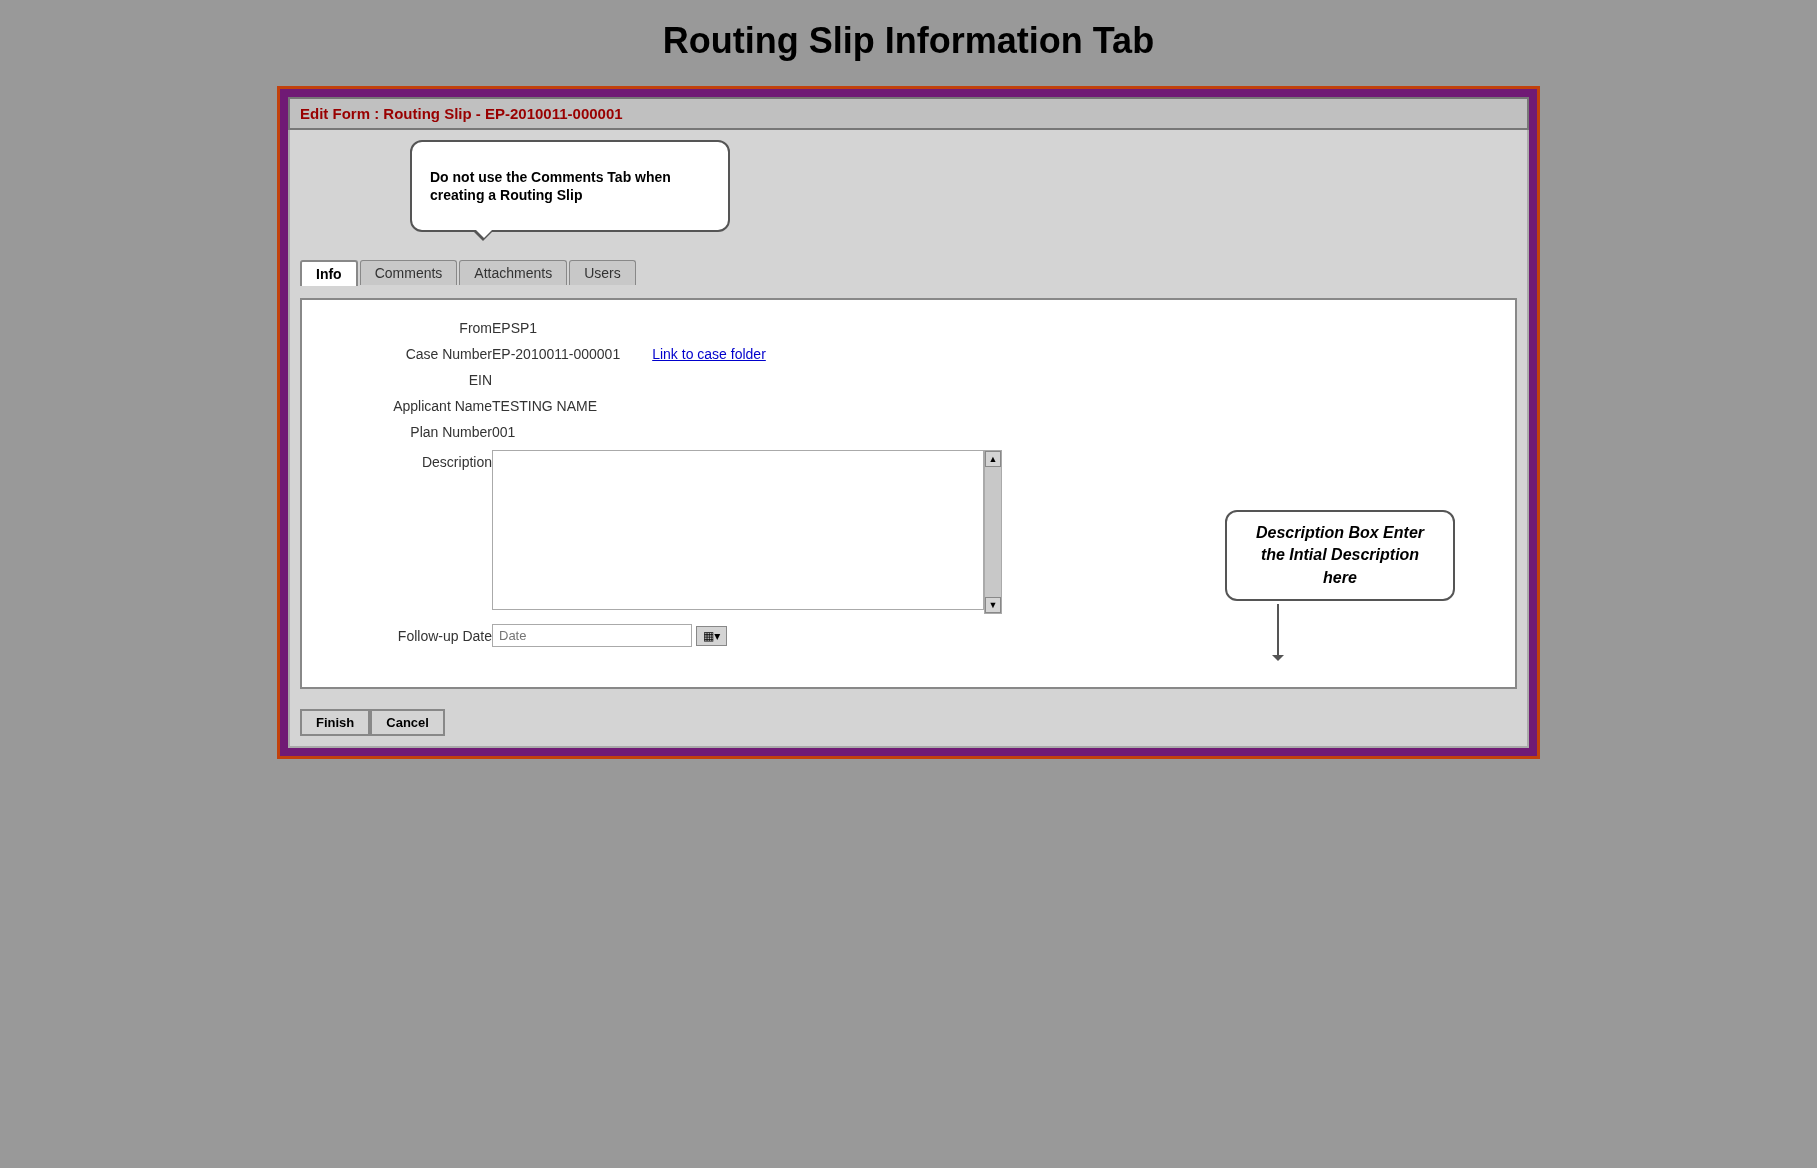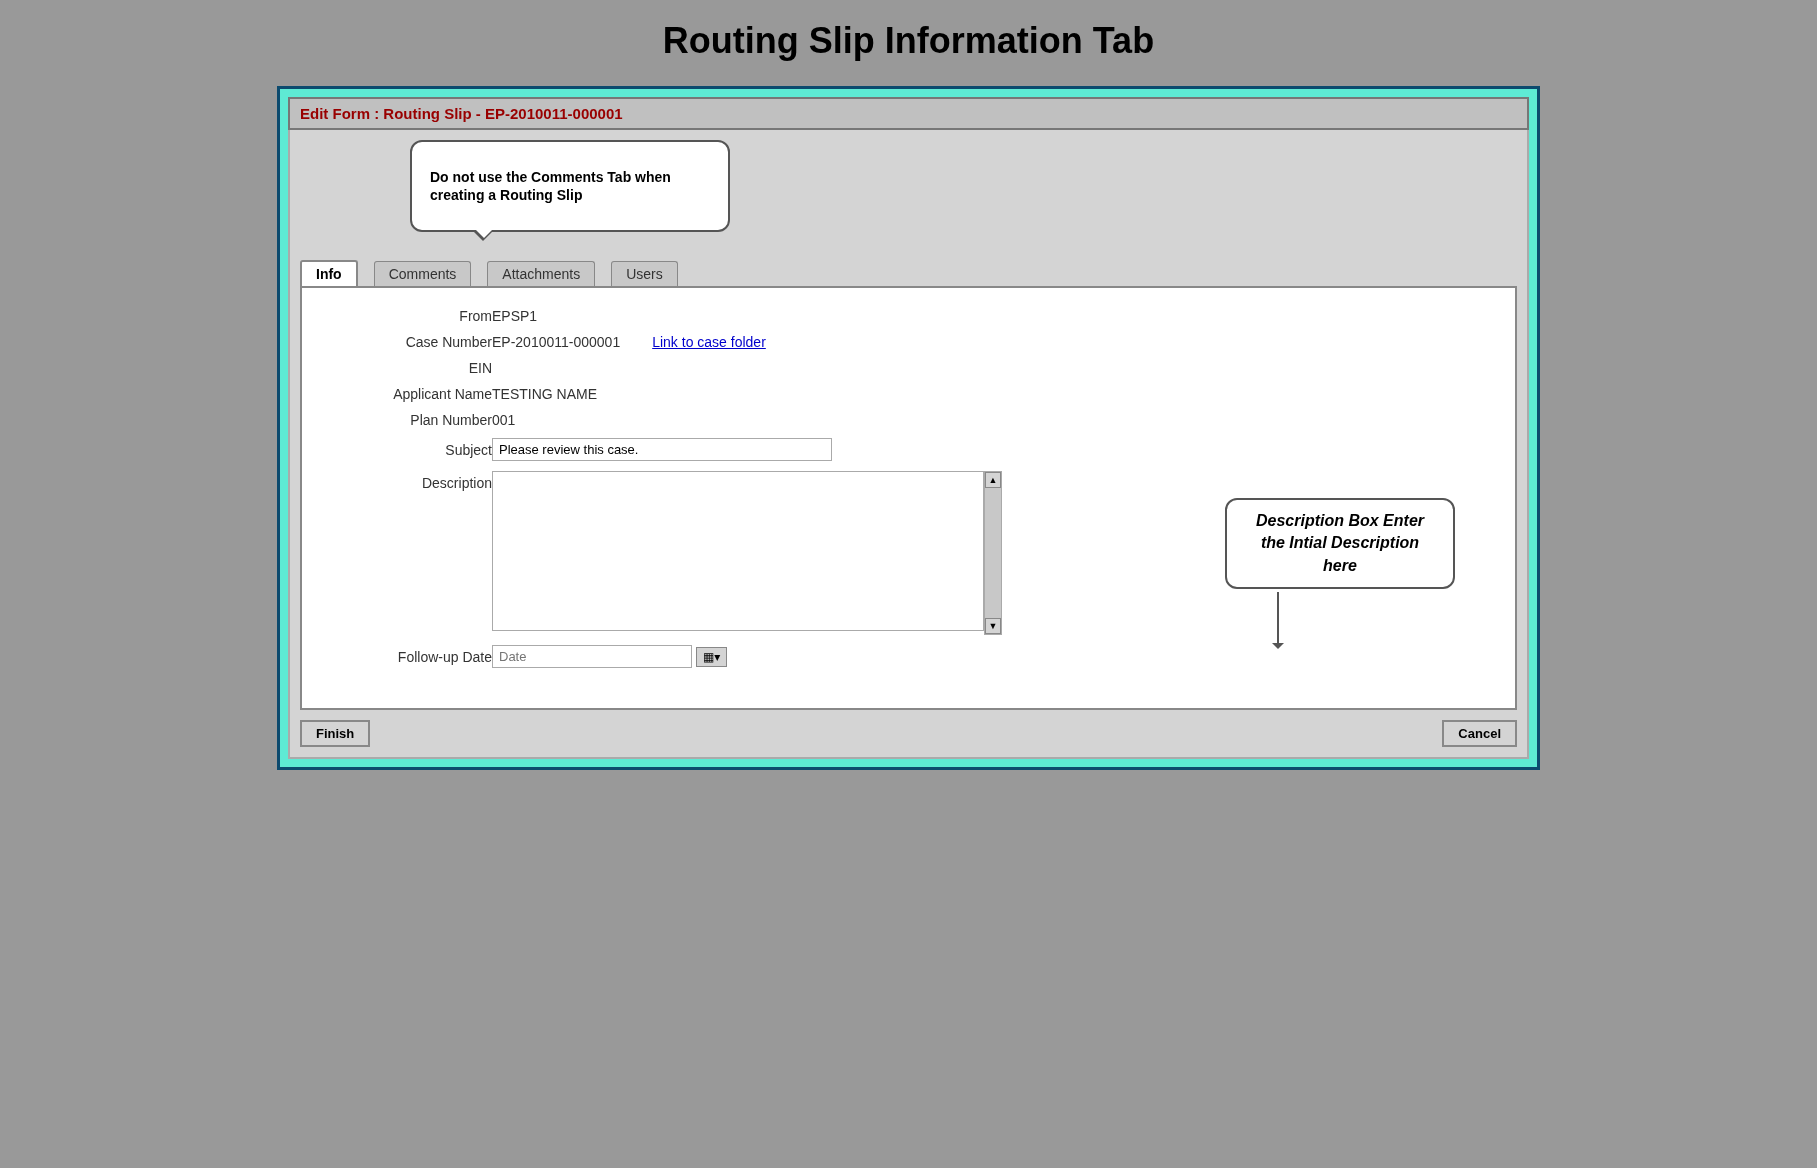--- a/index.html
+++ b/index.html
@@ -16,22 +16,22 @@
 
     .page-title {
       font-size: 36px;
       font-weight: bold;
       color: #000;
       margin-bottom: 24px;
       text-align: right;
     }
 
     .outer-frame {
-      background: #5eead4;
-      border: 3px solid #0c4a6e;
+      background: #701a75;
+      border: 3px solid #c2410c;
       padding: 8px;
       width: 1263px;
     }
 
     .edit-form-header {
       background: #c0c0c0;
       border: 2px solid #777;
       padding: 6px 10px;
       font-size: 15px;
       font-weight: bold;
@@ -76,24 +76,24 @@
       bottom: -18px;
       left: 62px;
       border: 10px solid transparent;
       border-top-color: white;
       z-index: 1;
     }
 
     
     .tabs-row {
       display: flex;
-      align-items: center;
+      align-items: flex-start;
       margin-top: 120px;
-      margin-bottom: 0;
-      gap: 16px;
+      margin-bottom: 12px;
+      gap: 2px;
     }
 
     .tab {
       padding: 4px 14px;
       border: 1px solid #888;
       border-bottom: none;
       font-size: 14px;
       cursor: pointer;
       border-radius: 3px 3px 0 0;
     }
@@ -273,23 +273,21 @@
       border: 1px solid #888;
       padding: 2px 6px;
       margin-left: 4px;
       cursor: pointer;
       font-size: 12px;
     }
 
     
     .footer-buttons {
       display: flex;
-      gap: 6px;
-      margin-top: 10px;
-      justify-content: space-between;
+      margin-top: 20px;
     }
     .footer-btn {
       background: #d4d4d4;
       border: 2px solid #888;
       padding: 4px 14px;
       font-size: 13px;
       cursor: pointer;
       font-weight: bold;
     }
   </style>
@@ -350,24 +348,20 @@
       <div class="form-row">
         <span class="form-label">Applicant Name</span>
         <span class="form-value">TESTING NAME</span>
       </div>
 
       <div class="form-row">
         <span class="form-label">Plan Number</span>
         <span class="form-value">001</span>
       </div>
 
-      <div class="form-row">
-        <span class="form-label">Subject</span>
-        <input class="form-input" type="text" value="Please review this case." placeholder="Please review this case." style="">
-      </div>
 
       <div class="form-row" style="align-items: flex-start;">
         <span class="form-label" style="margin-top:4px;">Description</span>
         <div class="textarea-wrapper">
           <textarea class="form-textarea" style="width: 492px;"></textarea>
           <div class="scrollbar-area">
             <div class="scroll-btn">▲</div>
             <div class="scroll-btn">▼</div>
           </div>
         </div>

